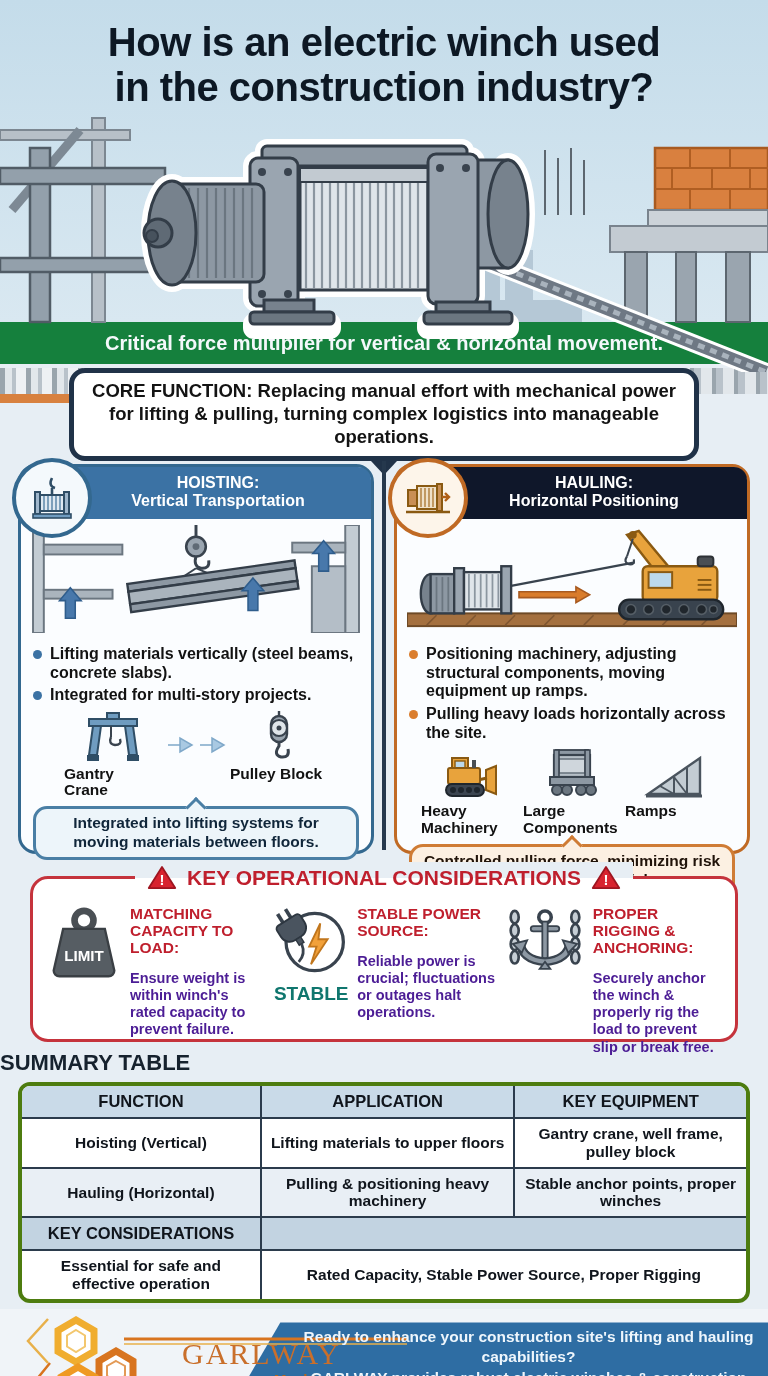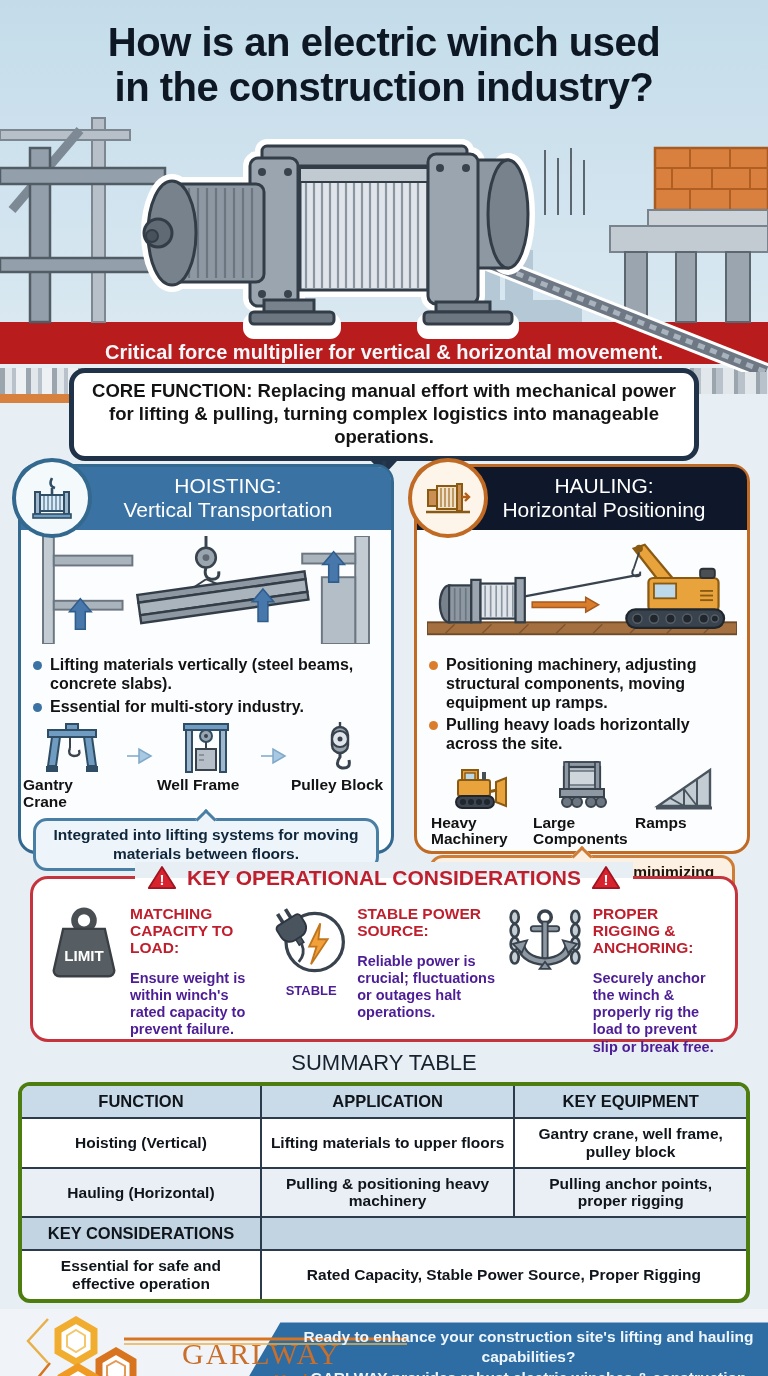--- a/index.html
+++ b/index.html
@@ -7,44 +7,44 @@
        font-family:"Liberation Sans","DejaVu Sans",sans-serif;color:#121212;}
   .page{position:relative;width:768px;height:1376px;}
 
   
   .hero{position:relative;height:322px;background:linear-gradient(#c4dcea,#d9e8f1);}
   .hero-svg{position:absolute;top:0;left:0;z-index:2;pointer-events:none;}
   .title{position:relative;z-index:3;text-align:center;padding-top:20px;
          font-size:40px;font-weight:bold;color:#0d1824;line-height:1.12;letter-spacing:-0.5px;}
 
   
-  .band{position:relative;z-index:1;height:42px;background:#b91c1c;display:flex;
-        align-items:flex-end;justify-content:center;color:#f4f8fb;font-size:20px;font-weight:bold;}
+  .band{position:relative;z-index:1;height:42px;background:#15803d;display:flex;
+        align-items:center;justify-content:center;color:#f4f8fb;font-size:20px;font-weight:bold;}
 
   
   .core-sec{position:relative;height:96px;}
   .stripes-left{position:absolute;left:0;top:0;width:150px;height:26px;
       background:repeating-linear-gradient(90deg,#9aa5ad 0 5px,#e2e7eb 5px 12px,#b9c2ca 12px 16px,#eef1f4 16px 26px);}
   .stripes-left::after{content:"";position:absolute;left:0;top:26px;width:100%;height:9px;background:#d8813f;}
   .stripes-right{position:absolute;right:0;top:0;width:96px;height:26px;
       background:repeating-linear-gradient(90deg,#b9c2ca 0 7px,#e2e7eb 7px 18px,#9aa5ad 18px 22px);}
   .core-box{position:relative;z-index:2;width:588px;margin:4px auto 0;background:#fff;
       border:5px solid #203248;border-radius:16px;padding:6px 16px 8px;text-align:center;
       font-size:18.5px;font-weight:bold;color:#131313;line-height:1.25;}
   .core-tri{width:0;height:0;margin:0 auto;border-left:13px solid transparent;
       border-right:13px solid transparent;border-top:14px solid #203248;}
 
   
   .panels{position:relative;display:flex;gap:20px;padding:0 18px;height:390px;box-sizing:border-box;}
   .divider{position:absolute;left:50%;transform:translateX(-50%);top:-14px;bottom:4px;width:4px;background:#25384d;}
   .panel{flex:1;background:#fbfdff;border-radius:18px;position:relative;box-sizing:border-box;}
   .panel.hoist{border:3.5px solid #33688f;}
   .panel.haul{border:3.5px solid #c06a24;}
-  .p-head{border-radius:13px 13px 0 0;color:#fff;text-align:center;font-weight:normal;
-          font-size:21px;line-height:1.15;padding:7px 14px 8px 58px;}
+  .p-head{border-radius:13px 13px 0 0;color:#fff;text-align:center;font-weight:bold;
+          font-size:16px;line-height:1.15;padding:7px 14px 8px 58px;}
   .hoist .p-head{background:#3b72a4;}
   .haul .p-head{background:#0f172a;}
   .badge{position:absolute;top:-9px;left:-9px;width:72px;height:72px;border-radius:50%;
          background:#f4f9fc;display:flex;align-items:center;justify-content:center;z-index:2;}
   .hoist .badge{border:4px solid #33688f;}
   .haul .badge{border:4px solid #c06a24;background:#fdf5ea;}
   .illo{margin:6px 10px 2px;height:108px;}
   .illo svg{display:block;width:100%;height:100%;}
   .bullets{margin:12px 12px 2px;padding:0;list-style:none;font-size:16px;font-weight:bold;line-height:1.17;}
   .bullets li{display:flex;gap:8px;margin-bottom:4px;}
@@ -66,27 +66,27 @@
 
   
   .consider{position:relative;margin:22px 30px 0;height:166px;box-sizing:border-box;background:#fff;
             border:3.5px solid #c5333c;border-radius:18px;padding:26px 12px 8px;}
   .c-title{position:absolute;top:-17px;left:0;right:0;display:flex;justify-content:center;}
   .c-title .wrap{display:flex;align-items:center;gap:10px;padding:2px 12px;font-size:21px;
        font-weight:bold;color:#bf1f2d;background:linear-gradient(#e7eef4 0 52%,#ffffff 52%);}
   .c-grid{display:grid;grid-template-columns:1fr 1.02fr 1fr;column-gap:8px;}
   .c-item{display:flex;gap:7px;}
   .c-ic{flex:0 0 78px;text-align:center;}
-  .stable-label{color:#4c1d95;font-weight:bold;font-size:13px;margin-top:0;}
+  .stable-label{color:#0f766e;font-weight:bold;font-size:19px;margin-top:0;}
   .c-h{color:#bf1f2d;font-weight:bold;font-size:15.5px;line-height:1.1;margin-bottom:14px;}
   .c-b{font-size:14.5px;font-weight:bold;color:#4c1d95;line-height:1.18;}
 
   
   .summary{margin-top:8px;}
-  .s-title{text-align:center;font-size:22px;font-weight:normal;color:#16222e;margin:0 0 6px;}
+  .s-title{font-size:22px;font-weight:bold;color:#16222e;margin:0 0 6px;}
   .tbl-wrap{width:724px;margin:0 auto;border:4px solid #4d7c0f;border-radius:12px;overflow:hidden;background:#fff;}
   table{width:100%;border-collapse:collapse;}
   th,td{border:2px solid #2b3b4c;text-align:center;font-weight:bold;color:#10151c;
         padding:6px 8px;font-size:15.5px;line-height:1.15;}
   th{background:#c9dae8;font-size:16.5px;}
   tr.alt td{background:#e9eff5;}
   tr.sub td{background:#c2d3e1;font-size:16.5px;}
   table tr :first-child{border-left:none;}
   table tr :last-child{border-right:none;}
   table tr:first-child th{border-top:none;}
@@ -299,21 +299,21 @@
           </g>
         </svg>
       </div>
       <ul class="bullets">
         <li>
             <span class="dot"></span>
             <span>Lifting materials vertically (steel beams, concrete slabs).</span>
           </li>
         <li>
             <span class="dot"></span>
-            <span>Essential for multi-story industry.</span>
+            <span>Integrated for multi-story projects.</span>
           </li>
       </ul>
       <div class="equip">
         <div class="eq">
           <div class="eqicon">
             <svg width="56" height="52" viewBox="0 0 56 52">
               <rect x="4" y="8" width="48" height="7" fill="#6f9cc0" stroke="#2f4e66" stroke-width="2"></rect>
               <rect x="22" y="2" width="12" height="6" fill="#6f9cc0" stroke="#2f4e66" stroke-width="2"></rect>
               <polygon points="8,15 16,15 12,44 4,44" fill="#6f9cc0" stroke="#2f4e66" stroke-width="2"></polygon>
               <polygon points="48,15 40,15 44,44 52,44" fill="#6f9cc0" stroke="#2f4e66" stroke-width="2"></polygon>
@@ -322,36 +322,20 @@
               <line x1="26" y1="15" x2="26" y2="26" stroke="#39434e" stroke-width="2"></line>
               <path d="M26,26 q-3,7 4,8 q7,0 5,-6" stroke="#39434e" stroke-width="2.4" fill="none"></path>
             </svg>
           </div>
           <div class="eqlabel">Gantry Crane</div>
         </div>
         <div class="eqarrow">
           <svg width="28" height="22" viewBox="0 0 28 22">
               <path d="M2,11 h12 v-7 l12,7 -12,7 v-7 z" fill="#a9c9e2" stroke="#7fa8c9" stroke-width="1.5"></path>
             </svg>
-        </div>
-        <div class="eq">
-          <div class="eqicon">
-            <svg width="56" height="52" viewBox="0 0 56 52">
-              <rect x="6" y="2" width="44" height="6" fill="#6f9cc0" stroke="#2f4e66" stroke-width="2"></rect>
-              <rect x="8" y="8" width="6" height="42" fill="#9fb7cc" stroke="#2f4e66" stroke-width="2"></rect>
-              <rect x="42" y="8" width="6" height="42" fill="#9fb7cc" stroke="#2f4e66" stroke-width="2"></rect>
-              <circle cx="28" cy="14" r="6" fill="#9aa5b0" stroke="#2f4e66" stroke-width="2"></circle>
-              <circle cx="28" cy="14" r="2" fill="#39434e"></circle>
-              <line x1="28" y1="20" x2="28" y2="27" stroke="#39434e" stroke-width="2"></line>
-              <rect x="18" y="27" width="20" height="21" fill="#b6bfc7" stroke="#39434e" stroke-width="2"></rect>
-              <line x1="21" y1="33" x2="26" y2="33" stroke="#7c8791" stroke-width="1.6"></line>
-              <line x1="21" y1="38" x2="26" y2="38" stroke="#7c8791" stroke-width="1.6"></line>
-            </svg>
-          </div>
-          <div class="eqlabel">Well Frame</div>
         </div>
         <div class="eqarrow">
           <svg width="28" height="22" viewBox="0 0 28 22">
               <path d="M2,11 h12 v-7 l12,7 -12,7 v-7 z" fill="#a9c9e2" stroke="#7fa8c9" stroke-width="1.5"></path>
             </svg>
         </div>
         <div class="eq">
           <div class="eqicon">
             <svg width="40" height="52" viewBox="0 0 40 52">
               <line x1="20" y1="0" x2="20" y2="5" stroke="#39434e" stroke-width="2.4"></line>
@@ -603,21 +587,21 @@
           <th style="width:32%">KEY EQUIPMENT</th>
         </tr>
         <tr>
           <td>Hoisting (Vertical)</td>
           <td>Lifting materials to upper floors</td>
           <td>Gantry crane, well frame, pulley block</td>
         </tr>
         <tr class="alt">
           <td>Hauling (Horizontal)</td>
           <td>Pulling &amp; positioning heavy machinery</td>
-          <td>Pulling anchor points, proper rigging</td>
+          <td>Stable anchor points, proper winches</td>
         </tr>
         <tr class="sub">
           <td>KEY CONSIDERATIONS</td>
           <td colspan="2"></td>
         </tr>
         <tr>
           <td>Essential for safe and effective operation</td>
           <td colspan="2">Rated Capacity, Stable Power Source, Proper Rigging</td>
         </tr>
       </tbody>

